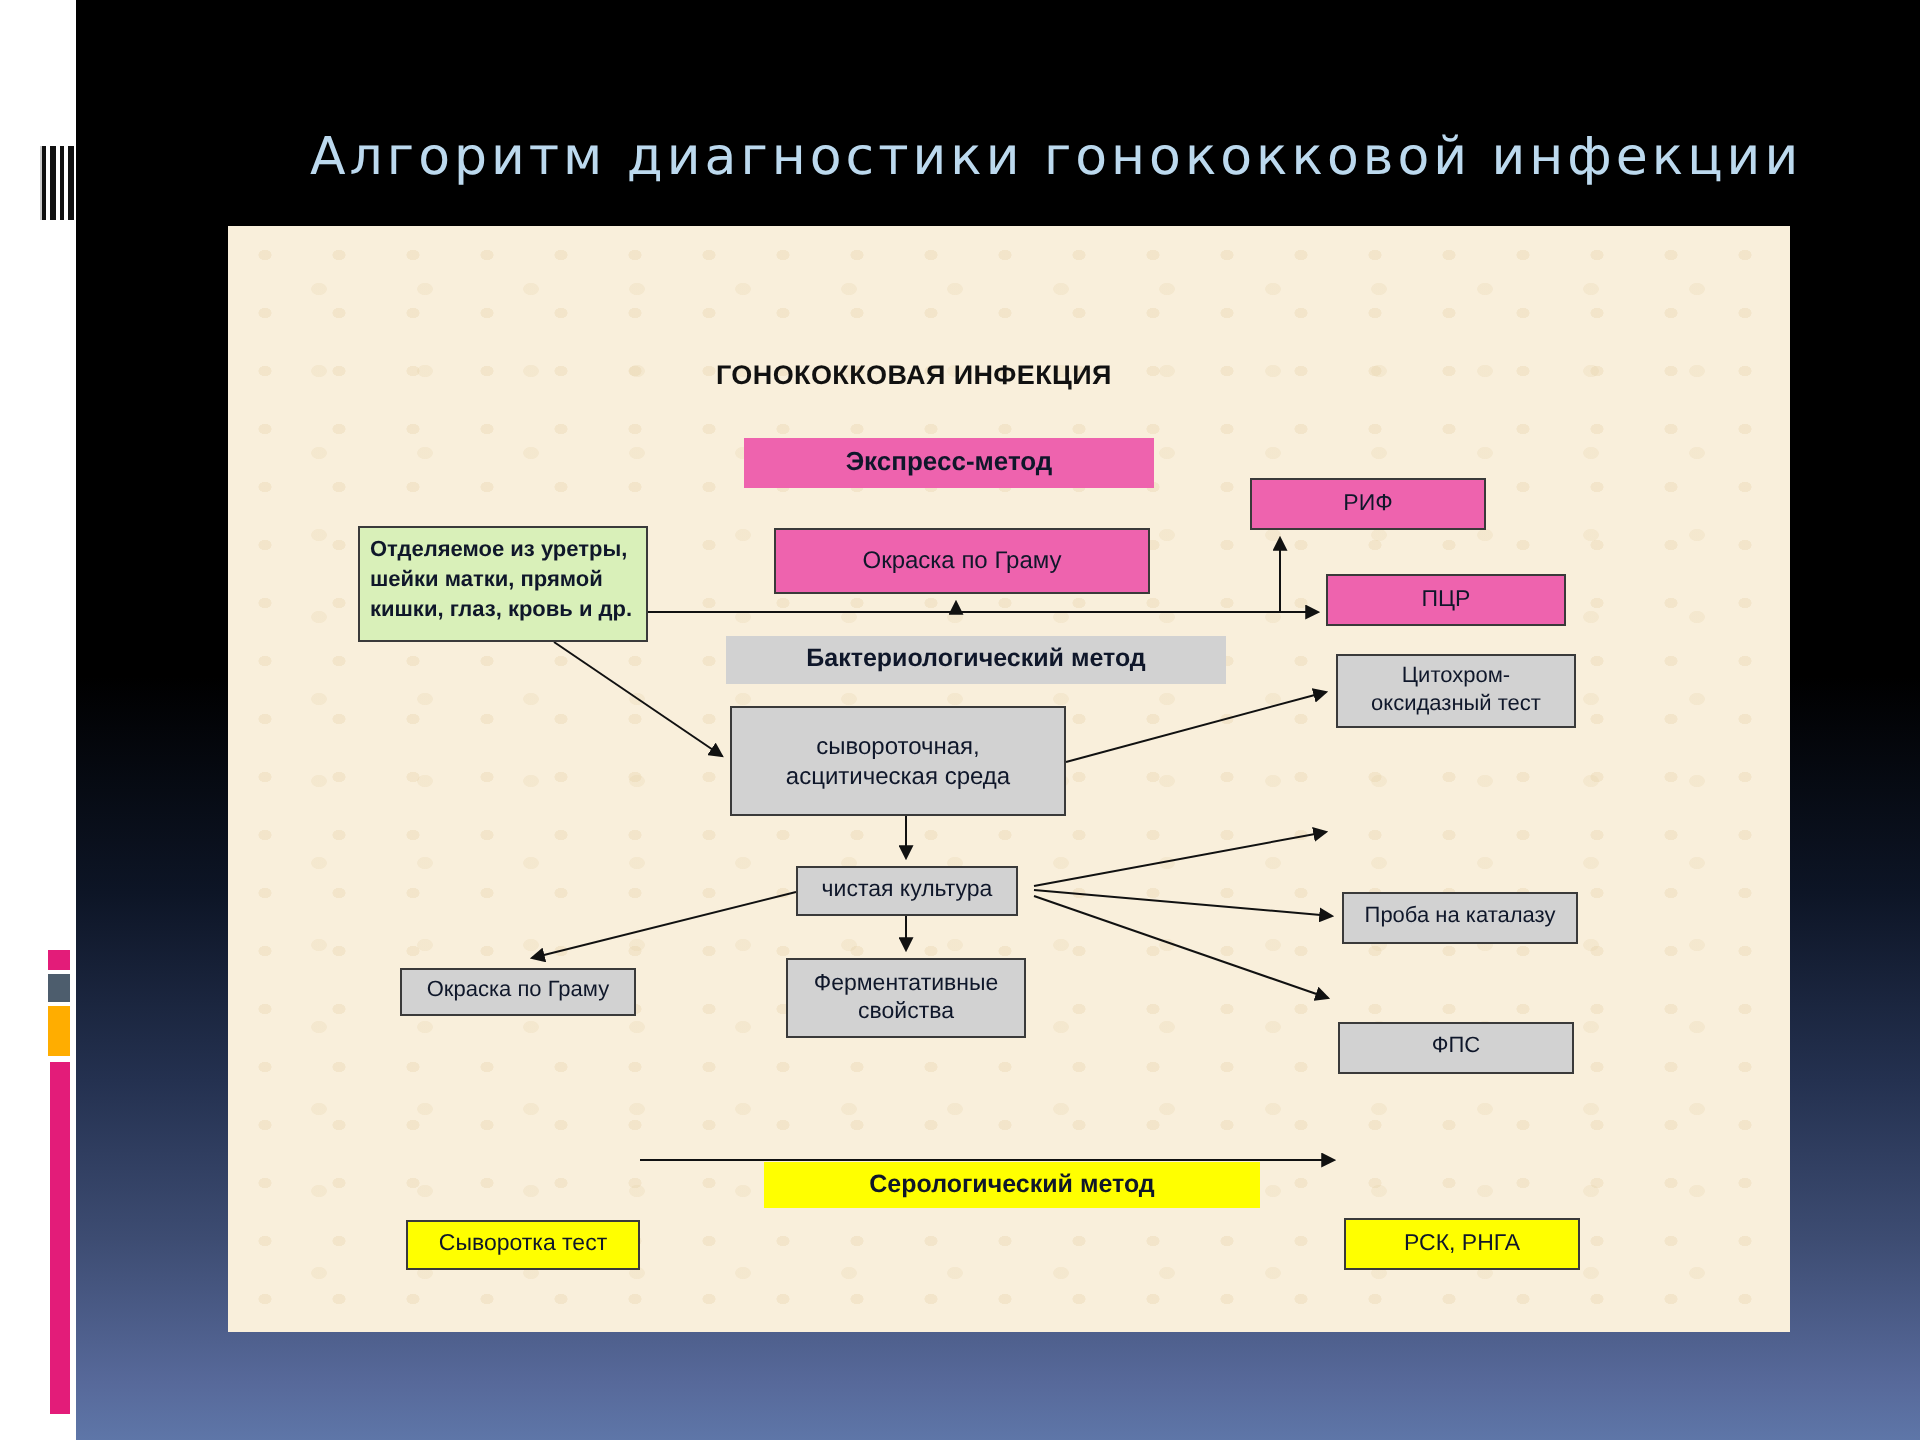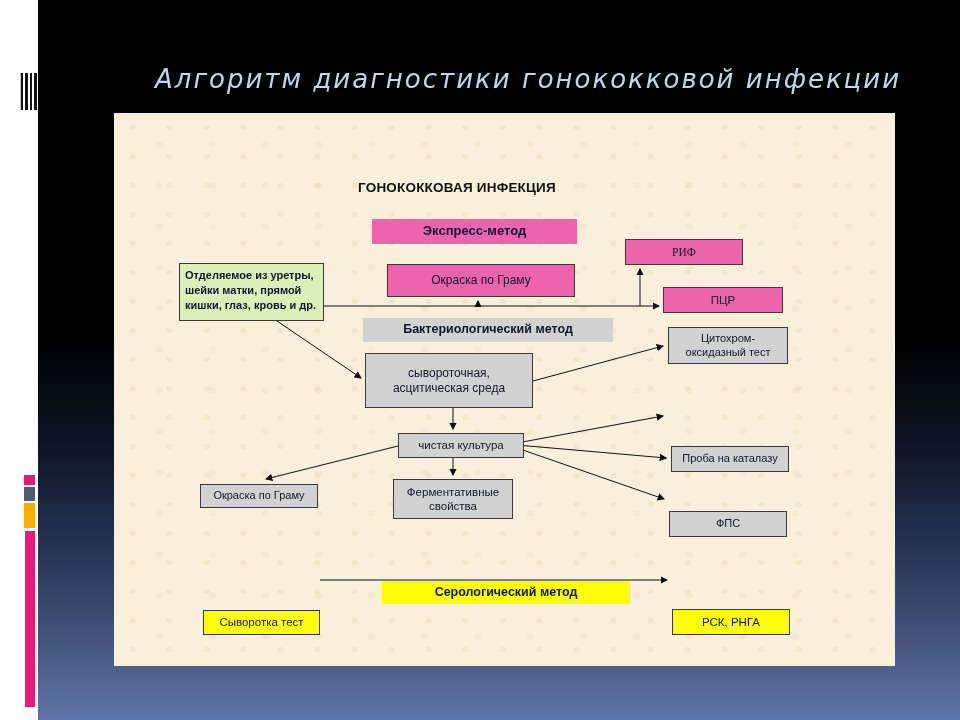--- a/index.html
+++ b/index.html
@@ -23,21 +23,21 @@
   .sq { position:absolute; left:24px; width:11px; }
   .sq-pink   { top:475px; height:10px; background:#e31c79; }
   .sq-slate  { top:487px; height:14px; background:#4d5d6d; }
   .sq-orange { top:503px; height:25px; background:#ffad00; }
   .bar-pink  { position:absolute; left:25px; top:531px; width:10px; height:176px; background:#e31c79; }
 
   .title {
     position:absolute; left:155px; top:64px;
     font-family:"DejaVu Sans", sans-serif;
     font-size:26px; font-weight:normal; letter-spacing:2px;
-    color:#bcd9ee; white-space:nowrap;font-style:italic;
+    color:#bcd9ee; white-space:nowrap;
   }
 
   
   .panel {
     position:absolute; left:114px; top:113px; width:781px; height:553px;
     background-color:#f9efdb;
     background-image:
       radial-gradient(rgba(226,204,158,0.28) 12%, transparent 13%),
       radial-gradient(rgba(226,204,158,0.20) 10%, transparent 11%);
     background-size:37px 29px, 53px 41px;
@@ -58,28 +58,28 @@
   }
   .pink   { background:#ee63ae; }
   .gray   { background:#d2d2d2; }
   .yellow { background:#ffff00;margin-top:42px; }
   .green  { background:#d9f0b9; }
   .bordered { border:1px solid #3a3a3a; }
   .bold { font-weight:bold; }
 
   .n-express    { left:258px; top:106px; width:205px; height:25px; font-size:13px; }
   .n-gram-pink  { left:273px; top:151px; width:188px; height:33px; font-size:12px; }
-  .n-rif        { left:511px; top:126px; width:118px; height:26px; font-size:11.5px;font-family:Liberation Serif, serif; }
+  .n-rif        { left:511px; top:126px; width:118px; height:26px; font-size:11.5px; }
   .n-pcr        { left:549px; top:174px; width:120px; height:26px; font-size:11.5px; }
   .n-cyto       { left:554px; top:214px; width:120px; height:37px; font-size:11px; padding:2px; }
   .n-specimen   { left:65px;  top:150px; width:145px; height:58px; font-size:11px;
                   text-align:left; align-items:flex-start; padding:4px 3px 0 5px; line-height:1.35; }
   .n-bact       { left:249px; top:205px; width:250px; height:24px; font-size:12.5px; }
   .n-medium     { left:251px; top:240px; width:168px; height:55px; font-size:12px; padding:2px 8px; }
-  .n-pure       { left:284px; top:320px; width:126px; height:25px; font-size:11.5px; }
+  .n-pure       { left:284px; top:320px; width:111px; height:25px; font-size:11.5px; }
   .n-enzym      { left:279px; top:366px; width:120px; height:40px; font-size:11.5px; padding:2px 10px; }
   .n-antibio    { left:554px; top:289px; width:120px; height:26px; font-size:11px; }
   .n-catalase   { left:557px; top:333px; width:118px; height:26px; font-size:11px; }
   .n-fps        { left:555px; top:374px; width:118px; height:26px; font-size:11px;margin-top:24px; }
   .n-gram-gray  { left:86px;  top:371px; width:118px; height:24px; font-size:11px; }
   .n-sero       { left:268px; top:426px; width:248px; height:23px; font-size:12.5px; }
   .n-serum      { left:89px;  top:455px; width:117px; height:25px; font-size:11.5px; }
   .n-rsk        { left:558px; top:454px; width:118px; height:26px; font-size:11.5px; }
 </style>
 </head>

